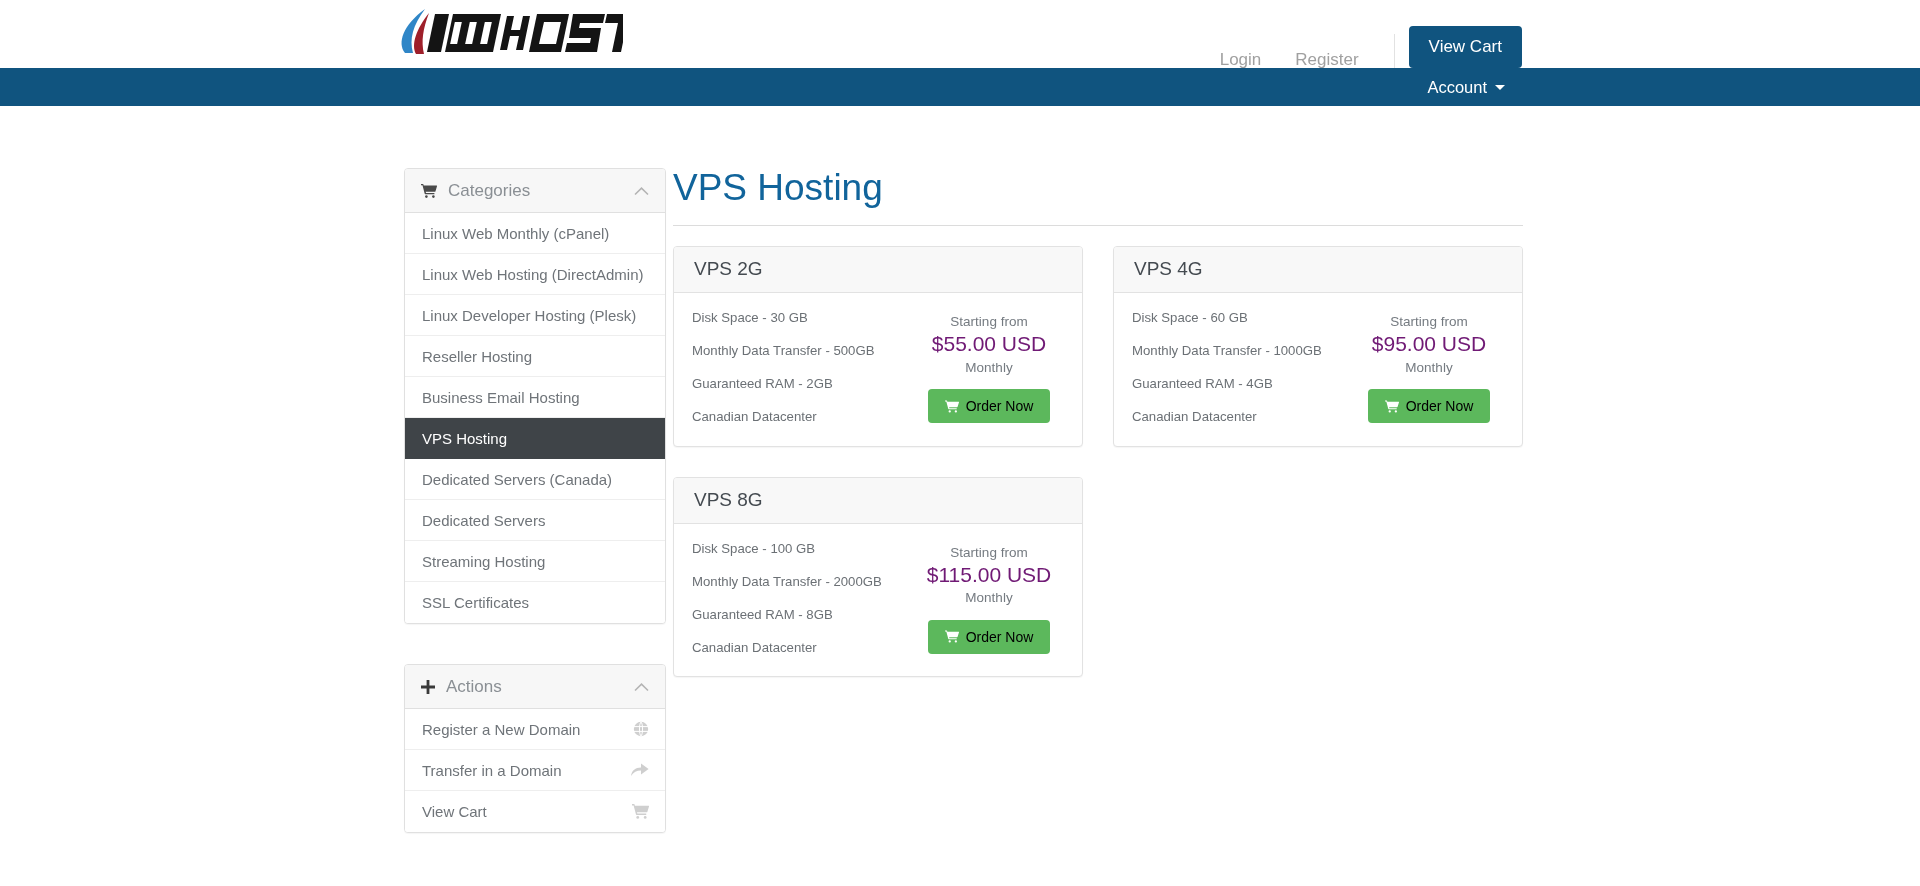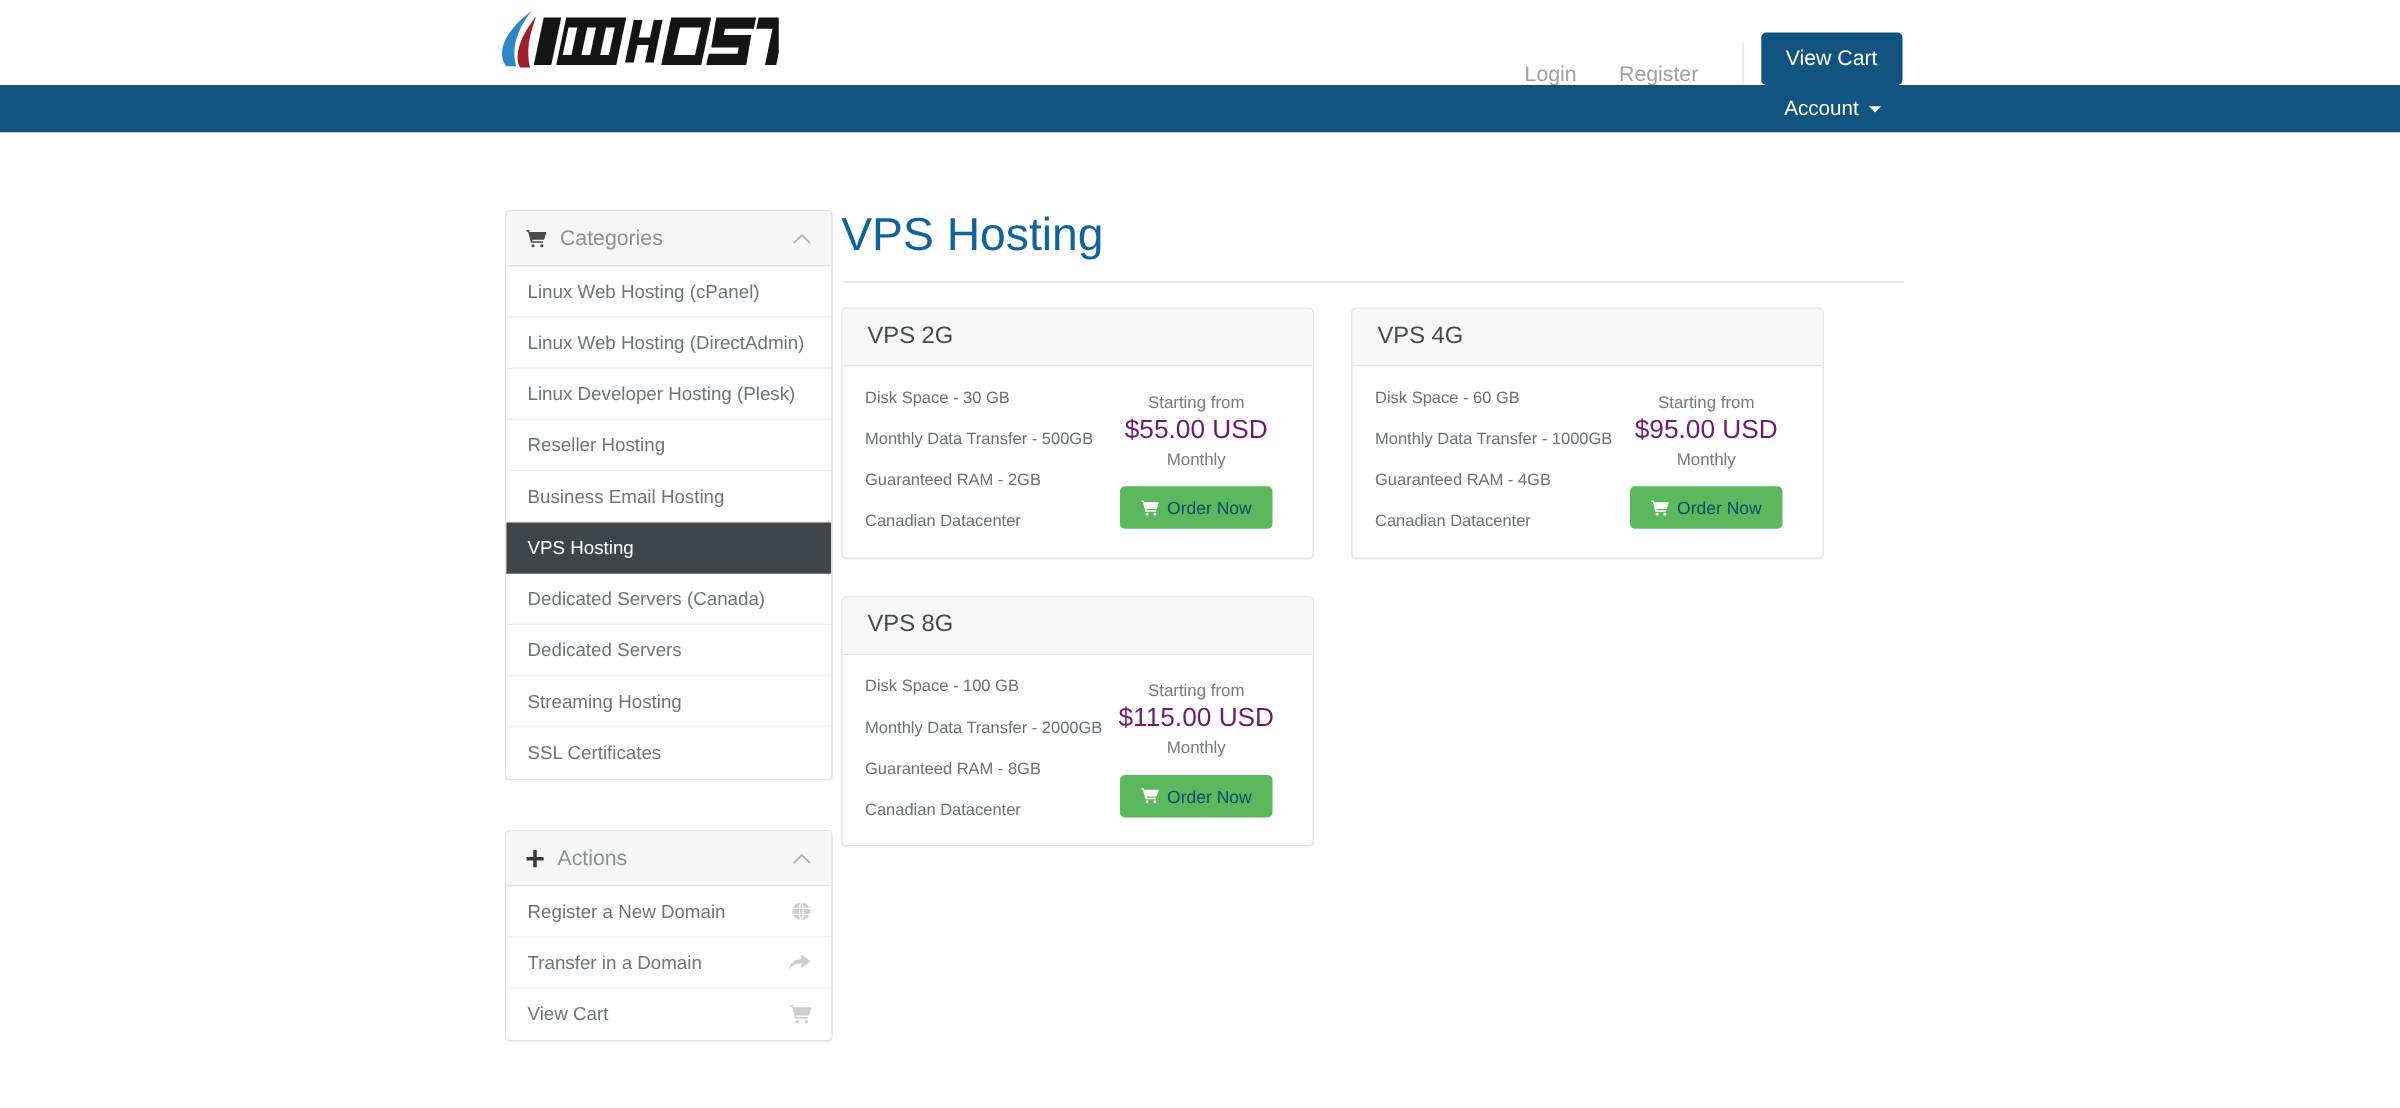--- a/index.html
+++ b/index.html
@@ -165,21 +165,21 @@
   .title-rule {
     border-bottom: 1px solid #dcdcdc;
     margin-bottom: 20px;
   }
   .cards {
     display: flex;
     flex-wrap: wrap;
     gap: 30px 30px;
   }
   .product-card {
-    width: 378px;
+    width: 410px;
     background: #ffffff;
     border: 1px solid #e2e2e2;
     border-radius: 4px;
     box-shadow: 0 1px 1px rgba(0,0,0,.04);
     overflow: hidden;
   }
   .card-head {
     background: #f8f8f8;
     border-bottom: 1px solid #e2e2e2;
     height: 46px;
@@ -226,21 +226,21 @@
     font-weight: 400;
   }
   .price-cycle {
     color: #747a80;
     font-size: 13.5px;
     line-height: 1.3;
     margin-bottom: 13px;
   }
   .order-btn {
     background: #5cb85c;
-    color: #0c4a6e;
+    color: #000000;
     border: none;
     border-radius: 4px;
     font-size: 14px;
     padding: 9px 17px;
     cursor: pointer;
     font-family: "Liberation Sans", sans-serif;
     display: inline-flex;
     align-items: center;
     gap: 7px;
     white-space: nowrap;
@@ -308,21 +308,21 @@
           </svg>
         </span>
         <span class="ph-title">Categories</span>
         <span class="collapse-chevron">
           <svg class="icon-svg" width="15" height="9" viewBox="0 0 15 9">
             <path d="M1 8L7.5 1.6L14 8" stroke="#b4b4b4" stroke-width="1.6" fill="none"></path>
           </svg>
         </span>
       </div>
       <div>
-        <a class="list-item" href="#">Linux Web Hosting (cPanel)</a>
+        <a class="list-item" href="#">Linux Web Monthly (cPanel)</a>
         <a class="list-item" href="#">Linux Web Hosting (DirectAdmin)</a>
         <a class="list-item" href="#">Linux Developer Hosting (Plesk)</a>
         <a class="list-item" href="#">Reseller Hosting</a>
         <a class="list-item" href="#">Business Email Hosting</a>
         <a class="list-item active" href="#">VPS Hosting</a>
         <a class="list-item" href="#">Dedicated Servers (Canada)</a>
         <a class="list-item" href="#">Dedicated Servers</a>
         <a class="list-item" href="#">Streaming Hosting</a>
         <a class="list-item" href="#">SSL Certificates</a>
       </div>

